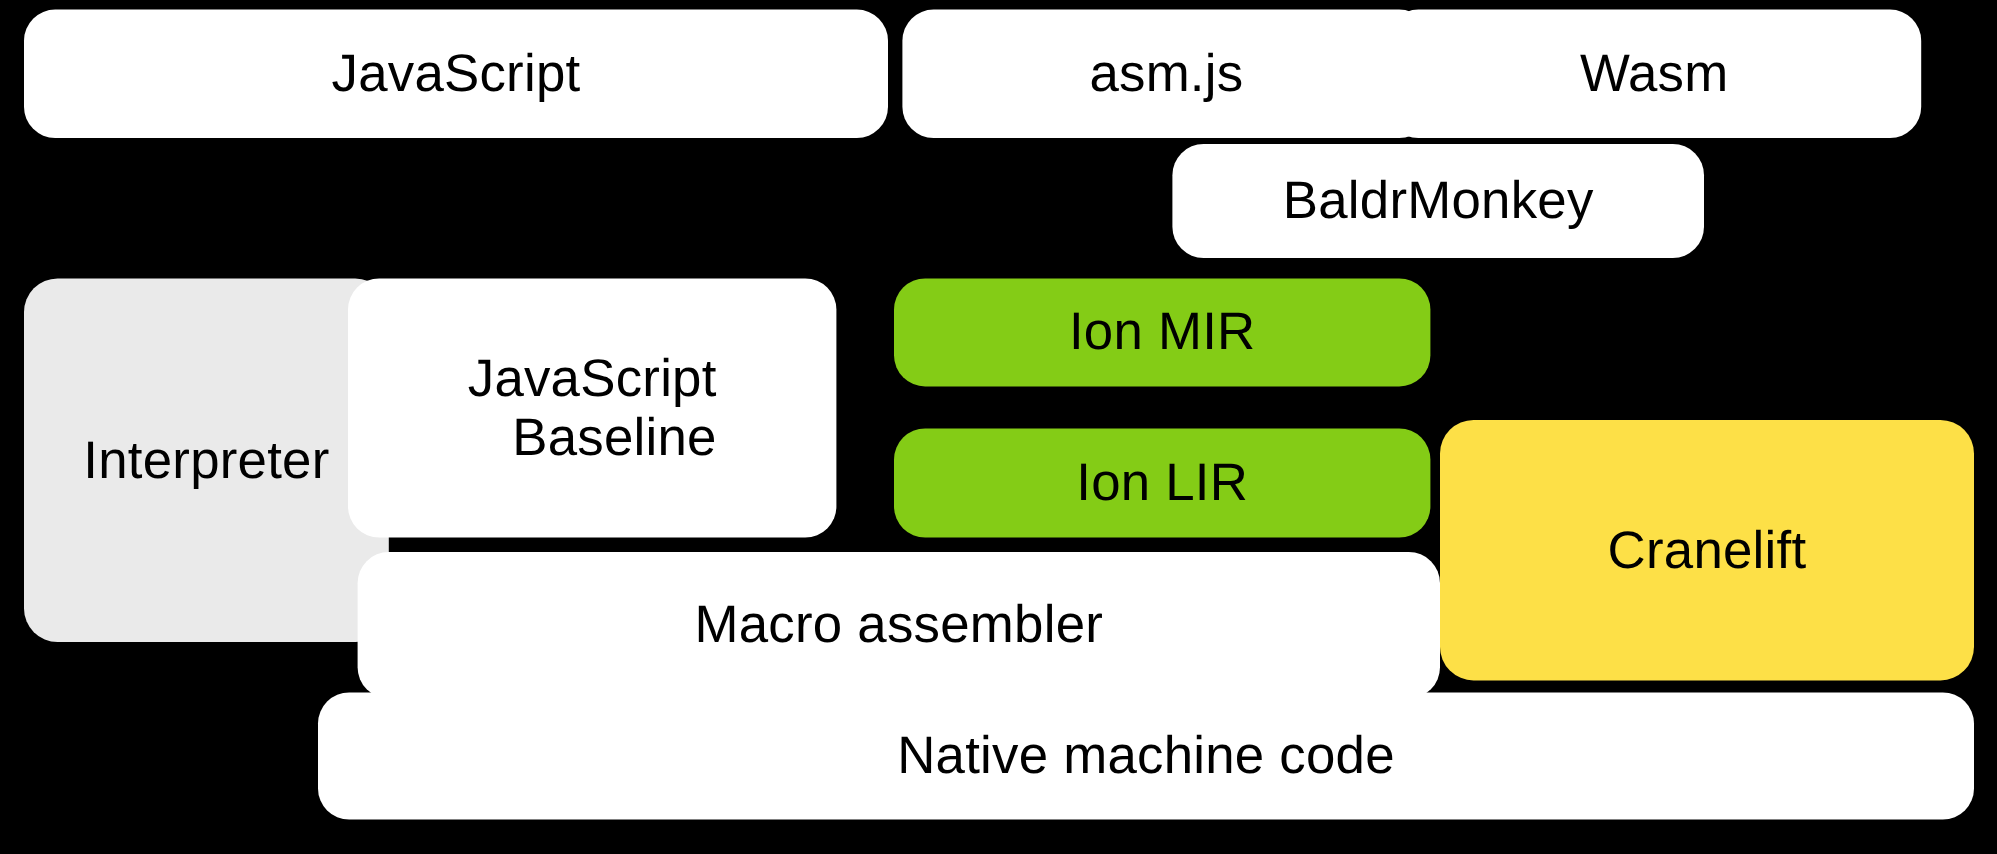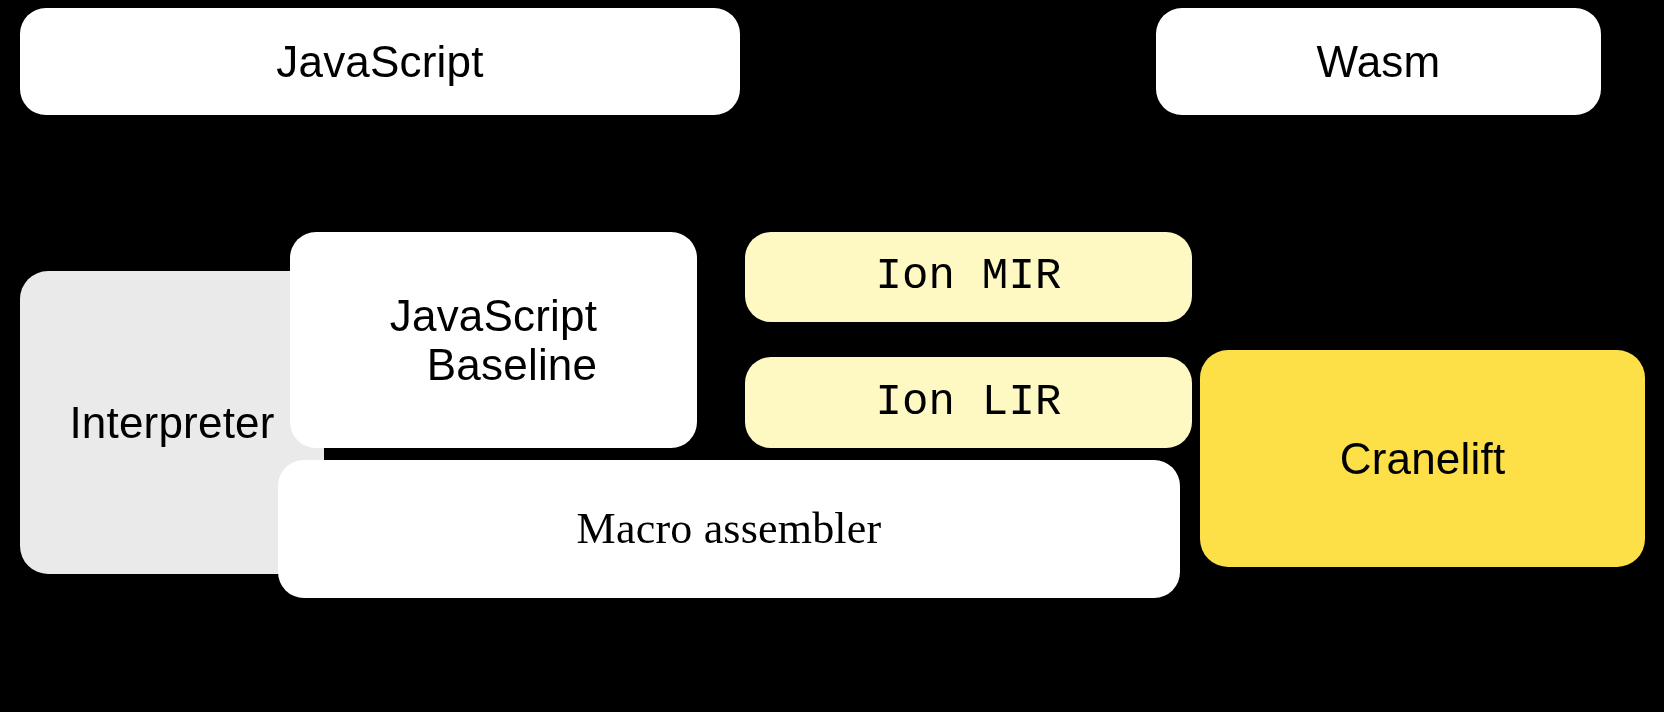--- a/index.html
+++ b/index.html
@@ -30,64 +30,67 @@
     font-size: 44px;
     font-weight: 400;
     line-height: 1.12;
     letter-spacing: 0.2px;
     padding: 2px 22px;
     white-space: pre-line;
     -webkit-font-smoothing: antialiased;
   }
   .fill-white { background: #FFFFFF; }
   .fill-gray  { background: #EAEAEA; }
-  .fill-green { background: #fef9c3; font-family: Liberation Mono, monospace; }
+  .fill-green { background: #84cc16; }
   .fill-pink  { background: #fde047; }
 
   
   .n-javascript        { left: 20px;   top: 8px;   width: 720px; height: 107px; }
   .n-asmjs             { left: 752px;  top: 8px;   width: 440px; height: 107px; }
   .n-wasm              { left: 1156px; top: 8px;   width: 445px; height: 107px; }
 
   
   .n-js-bytecode       { left: 20px;   top: 120px; width: 948px; height: 95px; }
   .n-baldrmonkey       { left: 977px;  top: 120px; width: 443px; height: 95px; }
 
   
-  .n-interpreter       { left: 20px;   top: 232px; width: 304px; height: 303px; border-radius: 28px; margin-top: 39px; }
+  .n-interpreter       { left: 20px;   top: 232px; width: 304px; height: 303px; border-radius: 28px; }
   .n-js-baseline       { left: 290px;  top: 232px; width: 407px; height: 216px; }
   .n-ion-mir           { left: 745px;  top: 232px; width: 447px; height: 90px; }
   .n-ion-lir           { left: 745px;  top: 334px; width: 447px; height: 91px; margin-top: 23px; }
   .n-cranelift         { left: 1200px; top: 350px; width: 445px; height: 217px; border-radius: 28px; }
 
   
-  .n-macro-assembler   { left: 278px;  top: 460px; width: 902px; height: 138px; font-family: Liberation Serif, serif; }
+  .n-macro-assembler   { left: 298px;  top: 460px; width: 902px; height: 122px; }
 
   
   .n-native-code       { left: 265px;  top: 577px; width: 1380px; height: 106px; }
 </style>
 </head>
 <body>
 
 <div id="stage">
 
   <div class="node fill-white n-javascript">JavaScript</div>
 
+  <div class="node fill-white n-asmjs">asm.js</div>
 
   <div class="node fill-white n-wasm">Wasm</div>
 
 
+  <div class="node fill-white n-baldrmonkey">BaldrMonkey</div>
 
   <div class="node fill-gray n-interpreter">Interpreter</div>
 
   <div class="node fill-white n-js-baseline">JavaScript
 Baseline</div>
 
   <div class="node fill-green n-ion-mir">Ion MIR</div>
 
   <div class="node fill-green n-ion-lir">Ion LIR</div>
 
   <div class="node fill-pink n-cranelift">Cranelift</div>
 
   <div class="node fill-white n-macro-assembler">Macro assembler</div>
 
+  <div class="node fill-white n-native-code">Native machine code</div>
 
 </div>
 
 </body></html>

